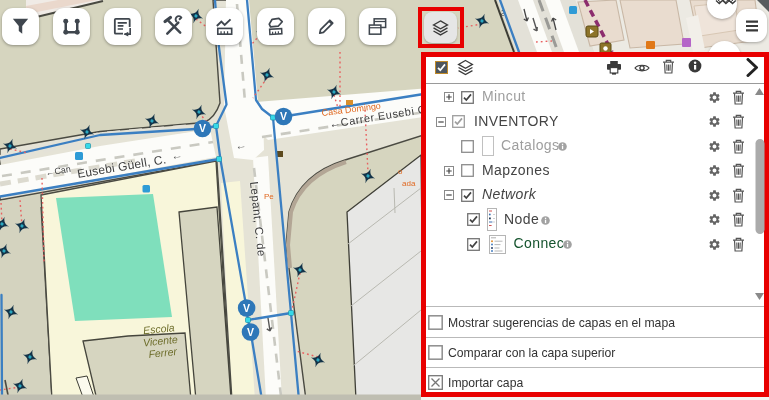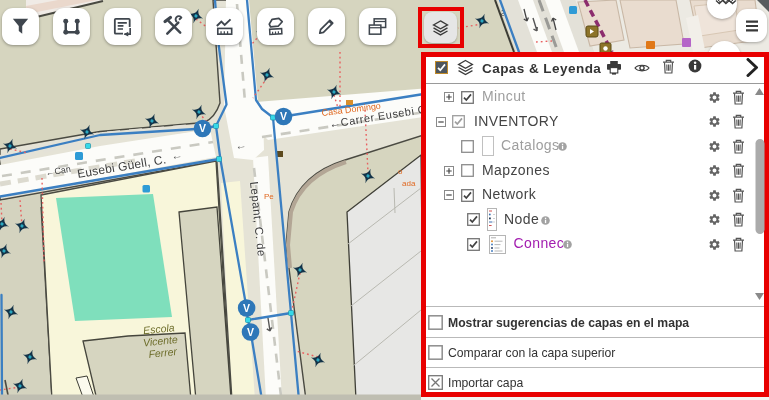--- a/index.html
+++ b/index.html
@@ -321,21 +321,20 @@
   <div style="position:absolute;left:0;top:0;width:338px;height:26px;border-bottom:1px solid #9a9a9a;">
     <svg style="position:absolute;left:9px;top:4px" width="13" height="13" viewBox="0 0 13 13">
       <rect x="0.5" y="0.5" width="12" height="12" fill="#4e565e" stroke="#c08a28" stroke-width="1"></rect>
       <path d="M3,6.8 L5.3,9.2 L10,3.4" stroke="#fff" stroke-width="1.7" fill="none"></path>
     </svg>
     <svg style="position:absolute;left:30px;top:2px" width="19" height="17" viewBox="0 0 24 22" stroke="#3a3a3a" fill="none" stroke-width="1.6">
       <path d="M12,2 L21,7 L12,12 L3,7 Z"></path>
       <path d="M3,11 L12,16 L21,11"></path>
       <path d="M3,15 L12,20 L21,15"></path>
     </svg>
-    <span style="position:absolute;left:56px;top:4px;font-size:13.5px;font-weight:bold;color:#333;letter-spacing:0.45px;">Capas &amp; Leyenda</span>
     <svg style="position:absolute;left:180px;top:3.5px" width="16" height="14" viewBox="0 0 16 14">
       <rect x="4.2" y="0" width="7.6" height="3" fill="#3a3a3a"></rect>
       <rect x="1" y="3" width="14" height="5.8" rx="0.8" fill="#3a3a3a"></rect>
       <rect x="4.2" y="6.6" width="7.6" height="5.4" fill="#fff" stroke="#3a3a3a" stroke-width="1.1"></rect>
       <rect x="6" y="12" width="4" height="1.6" fill="#3a3a3a"></rect>
     </svg>
     <svg style="position:absolute;left:208px;top:6px" width="16" height="10" viewBox="0 0 16 10">
       <path d="M1,5 C3.5,1.3 12.5,1.3 15,5 C12.5,8.7 3.5,8.7 1,5 Z" stroke="#3a3a3a" stroke-width="1.2" fill="none"></path>
       <circle cx="8" cy="5" r="2.1" stroke="#3a3a3a" stroke-width="1.3" fill="none"></circle>
     </svg>
@@ -414,21 +413,21 @@
           </svg>
       <span style="position:absolute;left:56px;top:3px;font-size:14px;color:#444;letter-spacing:0.4px;">Mapzones</span>
       <svg style="position:absolute;left:282px;top:5.5px" width="13" height="13">
             <use href="#gear" width="13" height="13"></use>
           </svg>
       <svg style="position:absolute;left:306px;top:4.5px" width="13" height="15">
             <use href="#trashS" width="13" height="15"></use>
           </svg>
     </div>
 
-    <div style="position:absolute;left:0;top:99px;width:338px;height:24px;">
+    <div style="position:absolute;left:0;top:99px;width:338px;height:24px;font-style:italic;">
       <svg style="position:absolute;left:18px;top:7px" width="10" height="10">
             <use href="#exMinus" width="10" height="10"></use>
           </svg>
       <svg style="position:absolute;left:35px;top:5.5px" width="13" height="13">
             <use href="#cbDark" width="13" height="13"></use>
           </svg>
       <span style="position:absolute;left:56px;top:3px;font-size:14px;color:#444;letter-spacing:0.4px;">Network</span>
       <svg style="position:absolute;left:282px;top:5.5px" width="13" height="13">
             <use href="#gear" width="13" height="13"></use>
           </svg>
@@ -468,42 +467,42 @@
           </svg>
       <svg style="position:absolute;left:62.5px;top:2.5px" width="17" height="19" viewBox="0 0 17 19">
         <rect x="0.5" y="0.5" width="16" height="18" fill="#fff" stroke="#b5b5b5" stroke-width="1"></rect>
         <path d="M2,2.8 h5" stroke="#999" stroke-width="0.8"></path>
         <circle cx="3" cy="6.2" r="1" fill="#e09030"></circle>
         <circle cx="3" cy="9.6" r="1" fill="#4a80c0"></circle>
         <circle cx="3" cy="13" r="1" fill="#28406a"></circle>
         <circle cx="3" cy="16" r="1" fill="#4a80c0"></circle>
         <path d="M5.5,6.2 h8 M5.5,9.6 h6 M5.5,13 h5 M5.5,16 h8" stroke="#999" stroke-width="0.7"></path>
       </svg>
-      <span style="position:absolute;left:87.5px;top:3px;font-size:14px;color:#a21caf;letter-spacing:0.4px;">Connec</span>
+      <span style="position:absolute;left:87.5px;top:3px;font-size:14px;color:#14532d;letter-spacing:0.4px;">Connec</span>
       <svg style="position:absolute;left:137px;top:8px" width="9" height="9">
             <use href="#infoDot" width="9" height="9"></use>
           </svg>
       <svg style="position:absolute;left:282px;top:5.5px" width="13" height="13">
             <use href="#gear" width="13" height="13"></use>
           </svg>
       <svg style="position:absolute;left:306px;top:4.5px" width="13" height="15">
             <use href="#trashS" width="13" height="15"></use>
           </svg>
     </div>
 
 
   </div>
 
   <svg style="position:absolute;left:327px;top:29px" width="13" height="218" viewBox="0 0 13 218">
     <polygon points="2,9 11,9 6.5,2" fill="#8a8a8a"></polygon>
     <rect x="2.5" y="53" width="9" height="95" rx="4.5" fill="#ababab"></rect>
     <polygon points="2,207 11,207 6.5,214" fill="#8a8a8a"></polygon>
   </svg>
 
-  <div style="position:absolute;left:0;top:249px;width:338px;height:31px;border-top:1px solid #b9b9b9;font-weight:bold;">
+  <div style="position:absolute;left:0;top:249px;width:338px;height:31px;border-top:1px solid #b9b9b9;">
     <svg style="position:absolute;left:1.5px;top:8px" width="15" height="15">
           <use href="#cbEmpty" width="15" height="15"></use>
         </svg>
     <span style="position:absolute;left:22px;top:9px;font-size:12.2px;color:#333;">Mostrar sugerencias de capas en el mapa</span>
   </div>
   <div style="position:absolute;left:0;top:280px;width:338px;height:30px;border-top:1px solid #b9b9b9;">
     <svg style="position:absolute;left:1.5px;top:7px" width="15" height="15">
           <use href="#cbEmpty" width="15" height="15"></use>
         </svg>
     <span style="position:absolute;left:22px;top:8px;font-size:12.2px;color:#333;">Comparar con la capa superior</span>

